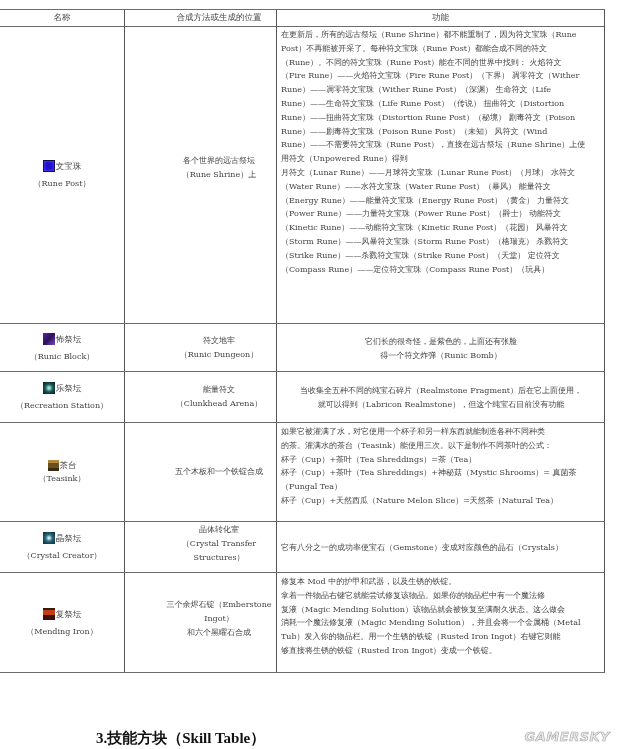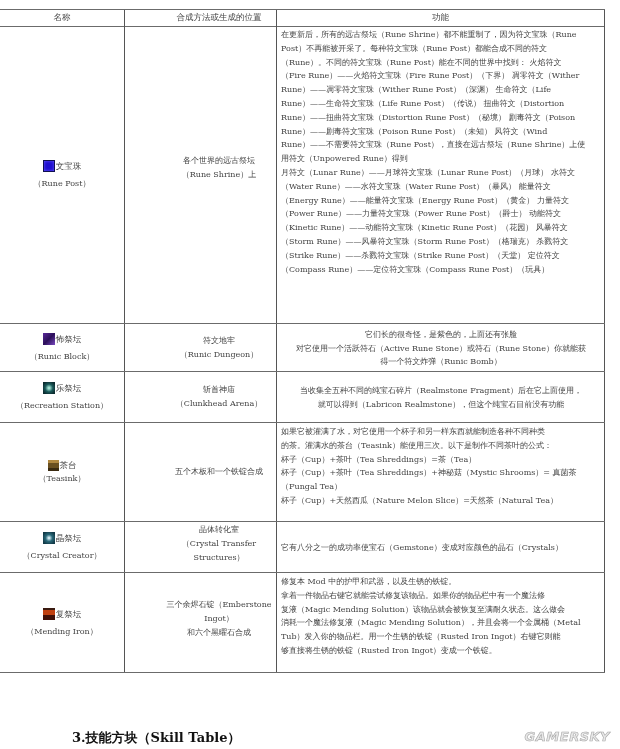--- a/index.html
+++ b/index.html
@@ -20,21 +20,21 @@
   .func.center { text-align:center; justify-content:center; align-items:center; }
   .func.mid { justify-content:center; }
   .func p { margin:0; }
   .icon { display:inline-block; width:12px; height:12px; margin-right:1px; box-sizing:border-box; }
   .ic-rune { background:#2010d0; border:1.5px solid #101050; box-shadow: inset 0 0 3px #6a5cff; }
   .ic-runic { background:linear-gradient(135deg,#5a2a9a,#2c0f5a 50%,#7a4ac0); }
   .ic-rec { background:radial-gradient(circle,#9fe0d0 10%,#1a5a5a 45%,#0c2c30 80%); }
   .ic-tea { background:linear-gradient(#b08840 0 30%,#6a5020 30% 70%,#3a2a10 70%); width:11px; height:11px; }
   .ic-crys { background:radial-gradient(circle,#cfe8f0 8%,#2a6a7a 40%,#123a48 80%); }
   .ic-mend { background:linear-gradient(#3a1a10 0 20%,#c04010 20% 60%,#401008 60%); }
-  .footer-title { position:absolute; left:72px; top:729px; font-size:13px; color:#111; font-weight:bold; }
+  .footer-title { position:absolute; left:96px; top:729px; font-size:15px; color:#111; font-weight:bold;font-family:Liberation Serif, serif; }
   .watermark { position:absolute; right:10px; top:729px; font-family:"DejaVu Sans", sans-serif; font-weight:bold; font-size:13px; letter-spacing:0.5px; color:#e8e8e8; -webkit-text-stroke:0.6px #a8a8a8; font-style:italic; }
 </style>
 </head>
 <body>
 
 <div class="tbl">
 
   <div class="row hdr">
     <div class="cell c1">名称</div>
     <div class="cell c2">合成方法或生成的位置</div>
@@ -82,35 +82,34 @@
           <span>怖祭坛</span>
         </div>
       <div class="name-en">（Runic Block）</div>
     </div>
     <div class="cell c2 src">
       <div>符文地牢</div>
       <div>（Runic Dungeon）</div>
     </div>
     <div class="cell c3 func center">
       <p>它们长的很奇怪，是紫色的，上面还有张脸</p>
-      <p>对它使用一个活跃符石（Active Rune Stone）或符石（Rune Stone）你就能获</p>
       <p>得一个符文炸弹（Runic Bomb）</p>
     </div>
   </div>
 
   <div class="row" style="top:363px;height:51px;">
     <div class="cell c1">
       <div class="name-line">
           <span class="icon ic-rec"></span>
           <span>乐祭坛</span>
         </div>
       <div class="name-en">（Recreation Station）</div>
     </div>
     <div class="cell c2 src">
-      <div>斩首神庙</div>
+      <div>能量符文</div>
       <div>（Clunkhead Arena）</div>
     </div>
     <div class="cell c3 func center">
       <p>当收集全五种不同的纯宝石碎片（Realmstone Fragment）后在它上面使用，</p>
       <p>就可以得到（Labricon Realmstone），但这个纯宝石目前没有功能</p>
     </div>
   </div>
 
   <div class="row" style="top:414px;height:99px;">
     <div class="cell c1">

